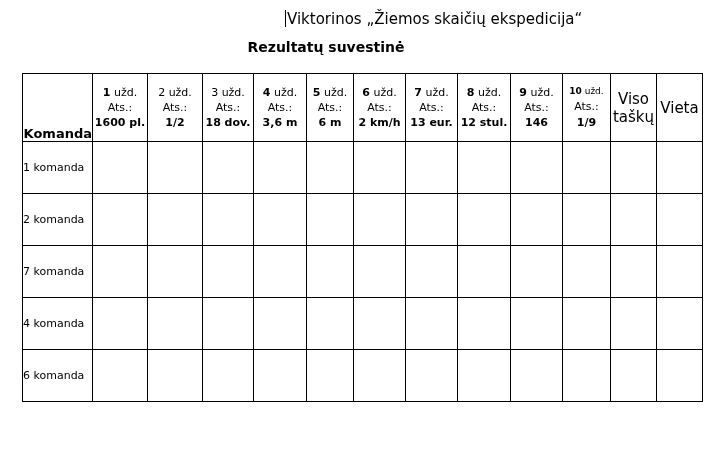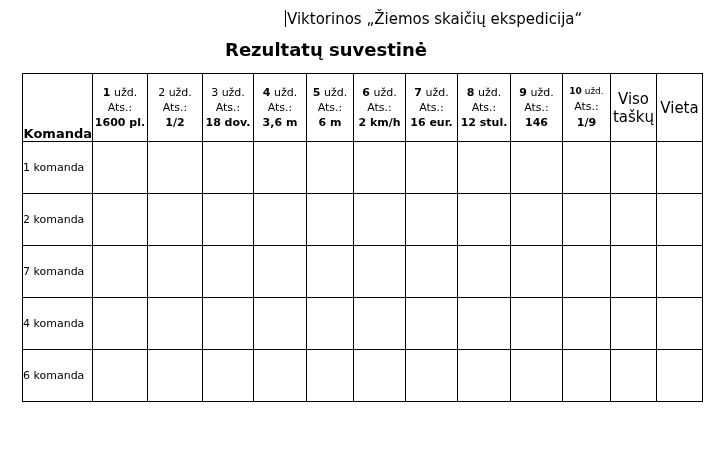--- a/index.html
+++ b/index.html
@@ -1,21 +1,21 @@
 <!DOCTYPE html>
 <html><head>
   <meta charset="utf-8">
   <style>
     html, body { margin: 0; padding: 0; background: #ffffff; }
     body { width: 721px; height: 475px; position: relative; overflow: hidden;
            font-family: "DejaVu Sans", "Liberation Sans", sans-serif; color: #000; }
     .quiz-title { position: absolute; left: 250px; top: 10px; font-size: 15px; white-space: nowrap; padding-left: 35px; }
     .cursor { display: inline-block; width: 1px; height: 17px; background: #000; vertical-align: -3px; margin-right: 1px; }
     .sheet-title { position: absolute; left: 0; width: 652px; top: 39px; text-align: center;
-                   font-size: 18px; font-weight: bold; }
+                   font-size: 14px; font-weight: bold; }
     table.results { position: absolute; left: 22px; top: 73px; border-collapse: collapse; table-layout: fixed; }
     table.results td, table.results th { border: 1.5px solid #000; padding: 0; }
     th.task { font-weight: normal; font-size: 11px; line-height: 15px; vertical-align: middle; }
     th.task .num { font-weight: bold; }
     th.task .val { font-weight: bold; }
     th.task.small { font-size: 9px; }
     th.task.small .ats, th.task.small .val { font-size: 11px; }
     th.team-head { font-weight: bold; font-size: 13px; text-align: right; vertical-align: bottom; padding: 0 0 3px 5px; }
     th.big { font-weight: normal; font-size: 15px; line-height: 18px; text-align: center; vertical-align: middle; }
     td.team { font-size: 11px; padding-left: 5px; vertical-align: middle; }
@@ -46,21 +46,21 @@
   </colgroup>
   <tbody>
       <tr class="head-row">
     <th class="team-head">Komanda</th>
     <th class="task"><span class="num">1</span> <span>užd.</span><br><span>Ats.:</span><br><span class="val">1600 pl.</span></th>
     <th class="task"><span>2</span> <span>užd.</span><br><span>Ats.:</span><br><span class="val">1/2</span></th>
     <th class="task"><span>3</span> <span>užd.</span><br><span>Ats.:</span><br><span class="val">18 dov.</span></th>
     <th class="task"><span class="num">4</span> <span>užd.</span><br><span>Ats.:</span><br><span class="val">3,6 m</span></th>
     <th class="task"><span class="num">5</span> <span>užd.</span><br><span>Ats.:</span><br><span class="val">6 m</span></th>
     <th class="task"><span class="num">6</span> <span>užd.</span><br><span>Ats.:</span><br><span class="val">2 km/h</span></th>
-    <th class="task"><span class="num">7</span> <span>užd.</span><br><span>Ats.:</span><br><span class="val">16 eur.</span></th>
+    <th class="task"><span class="num">7</span> <span>užd.</span><br><span>Ats.:</span><br><span class="val">13 eur.</span></th>
     <th class="task"><span class="num">8</span> <span>užd.</span><br><span>Ats.:</span><br><span class="val">12 stul.</span></th>
     <th class="task"><span class="num">9</span> <span>užd.</span><br><span>Ats.:</span><br><span class="val">146</span></th>
     <th class="task small"><span class="num">10</span> <span>užd.</span><br><span class="ats">Ats.:</span><br><span class="val">1/9</span></th>
     <th class="big"><span>Viso</span><br><span>taškų</span></th>
     <th class="big">Vieta</th>
   </tr>
   <tr class="body-row">
     <td class="team">1 komanda</td>
     <td></td>
         <td></td>

